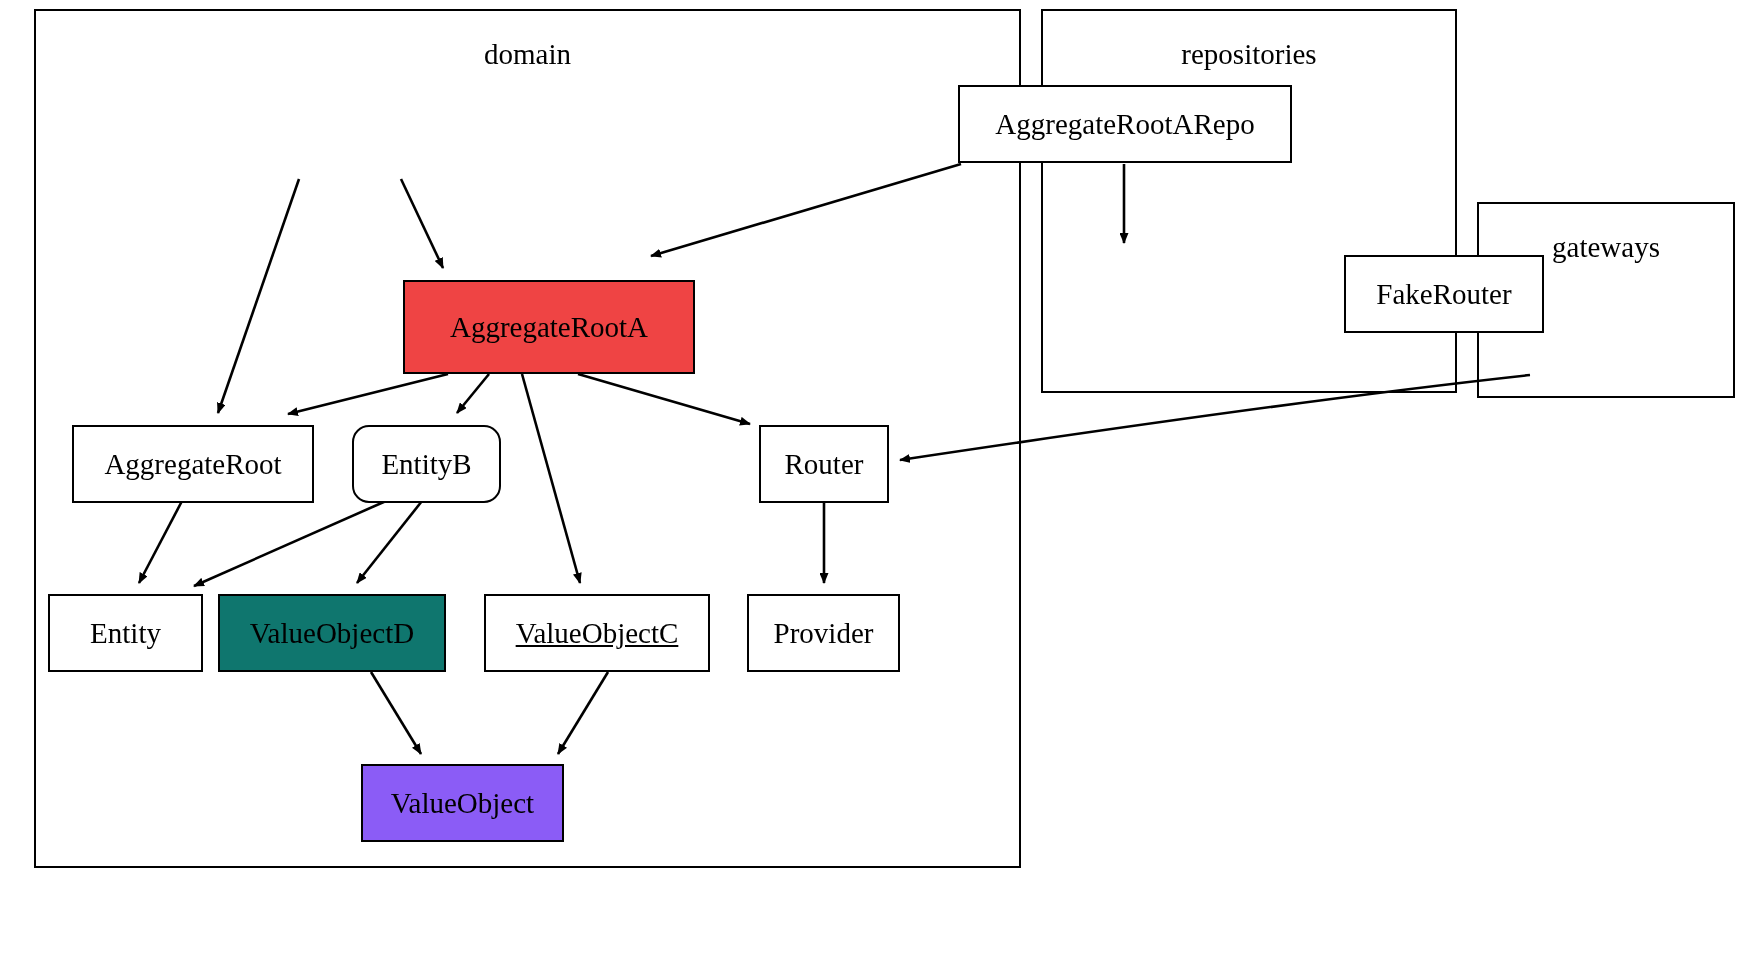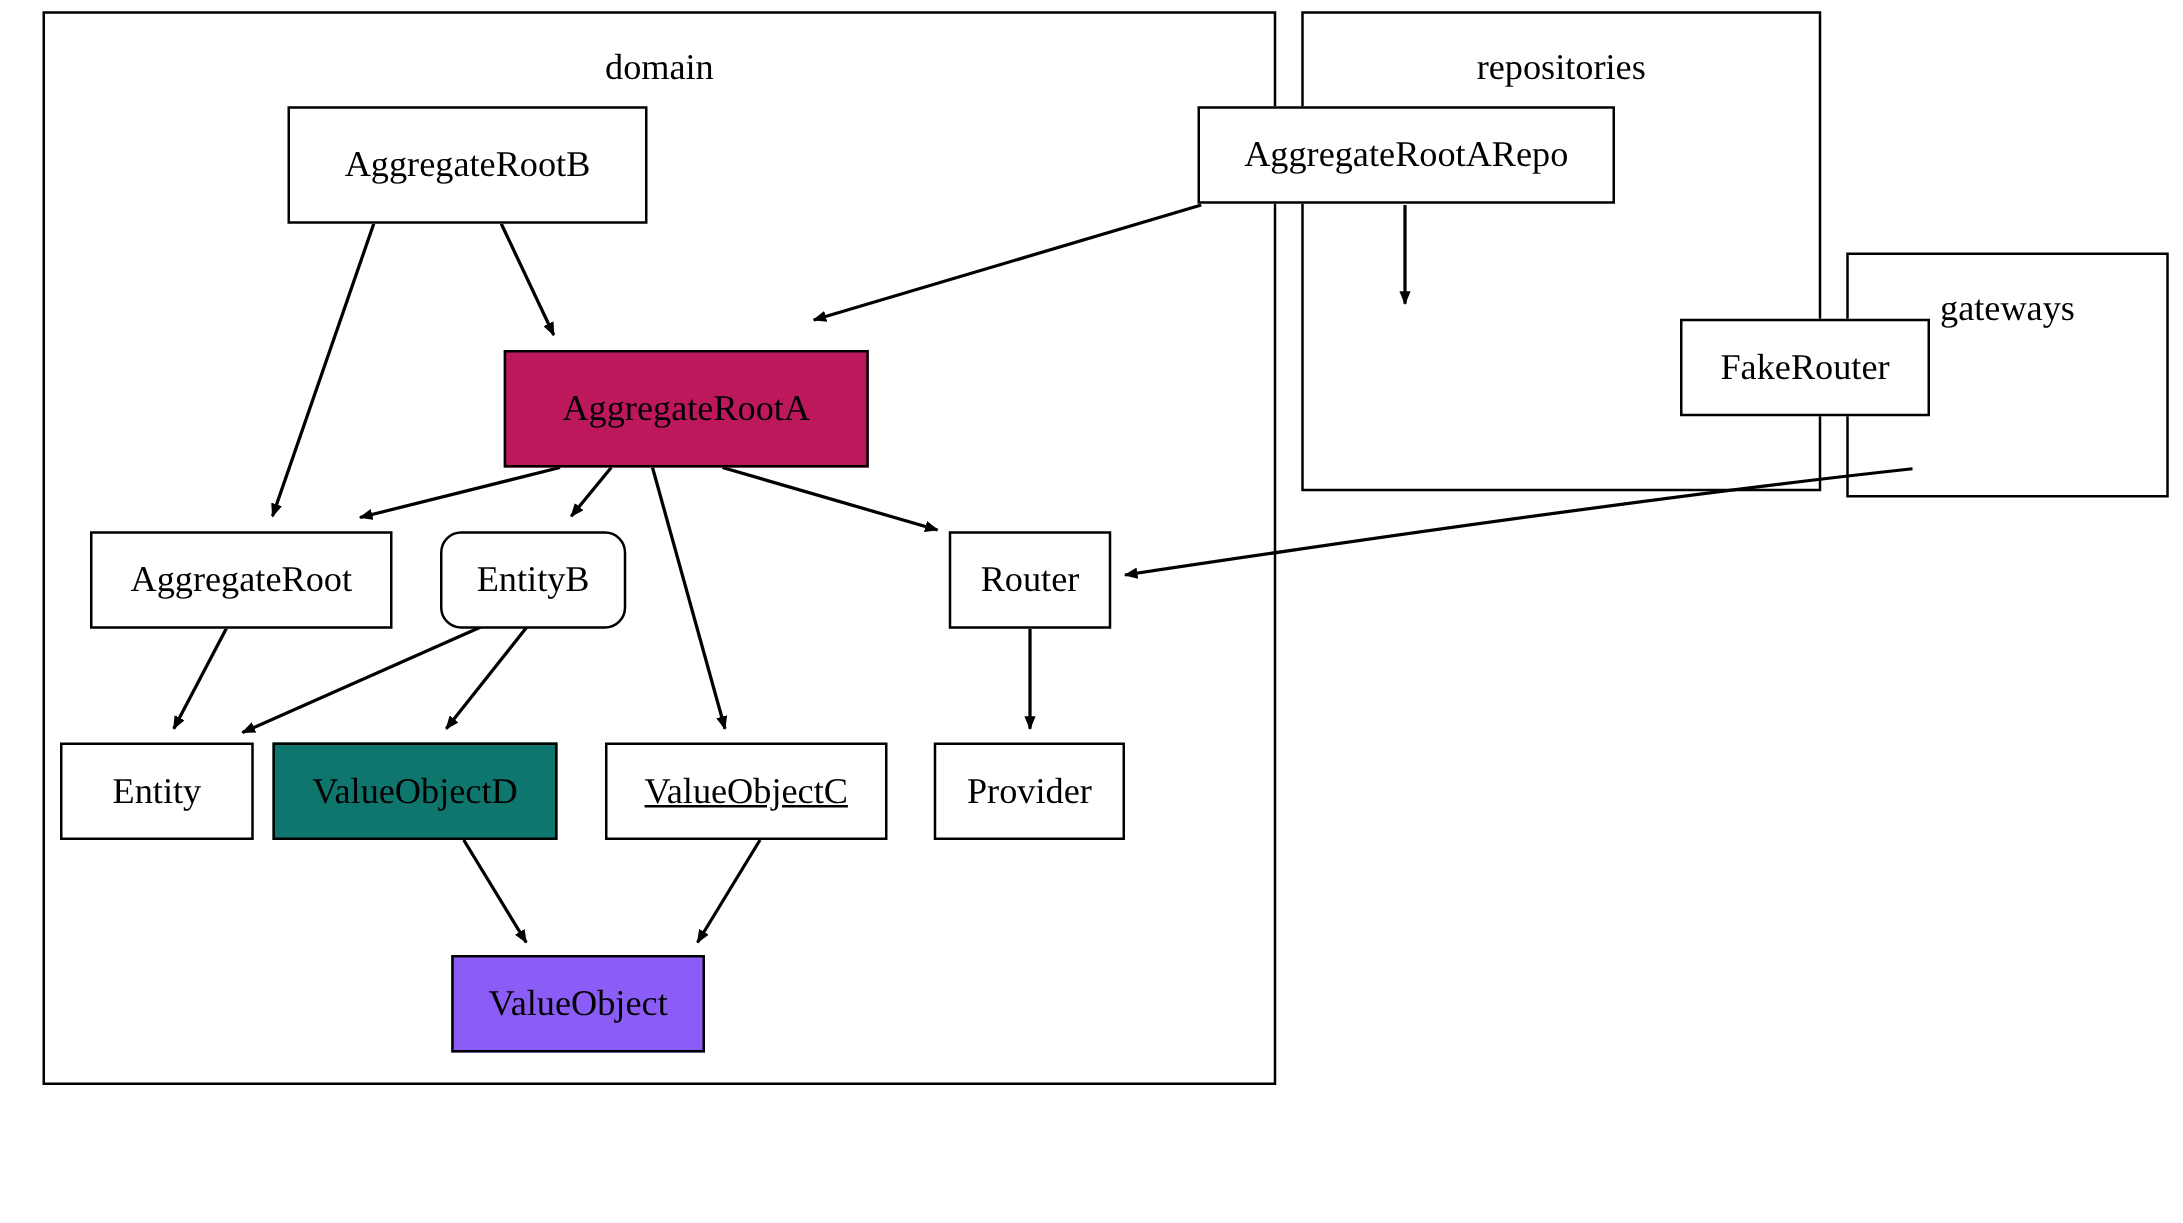--- a/index.html
+++ b/index.html
@@ -106,25 +106,22 @@
       <path d="M 824,503 L 824,583"></path>
 
       <path d="M 1124,164 L 1124,243"></path>
 
       <path d="M 961,164 L 651,256"></path>
 
       <path d="M 1530,375 Q 1300,400 900,460"></path>
     </g>
   </svg>
 
-  <div class="node" style="left: 230px; top: 85px; width: 288px; height: 94px; background: rgb(255, 255, 255); border-color: rgb(0, 0, 0); font-size: 29px;">
-    <span>AggregateRootB</span>
-  </div>
 
-  <div class="node" style="left: 403px; top: 280px; width: 292px; height: 94px; background: #be185d; border-color: rgb(0, 0, 0); font-size: 29px;">
+  <div class="node" style="left: 403px; top: 280px; width: 292px; height: 94px; background: #ef4444; border-color: rgb(0, 0, 0); font-size: 29px;">
     <span>AggregateRootA</span>
   </div>
 
   <div class="node" style="left: 72px; top: 425px; width: 242px; height: 78px; background: rgb(255, 255, 255); border-color: rgb(0, 0, 0); font-size: 29px;">
     <span>AggregateRoot</span>
   </div>
 
   <div class="node" style="left: 352px; top: 425px; width: 149px; height: 78px; background: rgb(255, 255, 255); border-color: rgb(0, 0, 0); font-size: 29px; border-radius: 17px;">
     <span>EntityB</span>
   </div>

